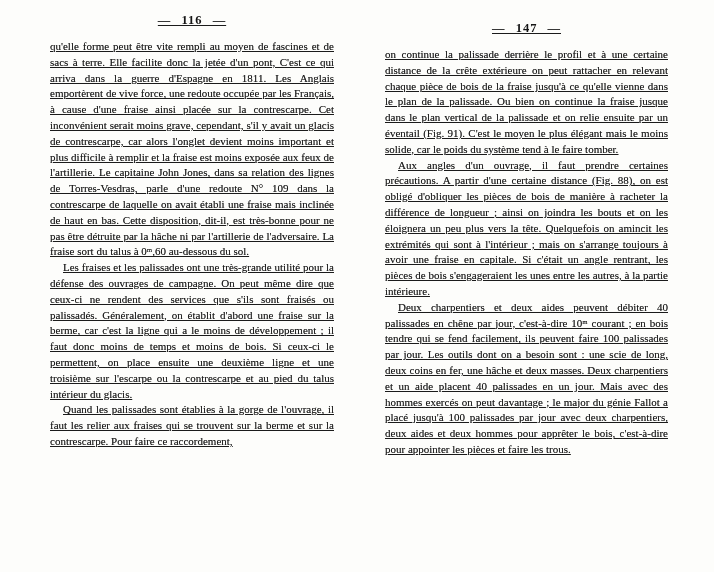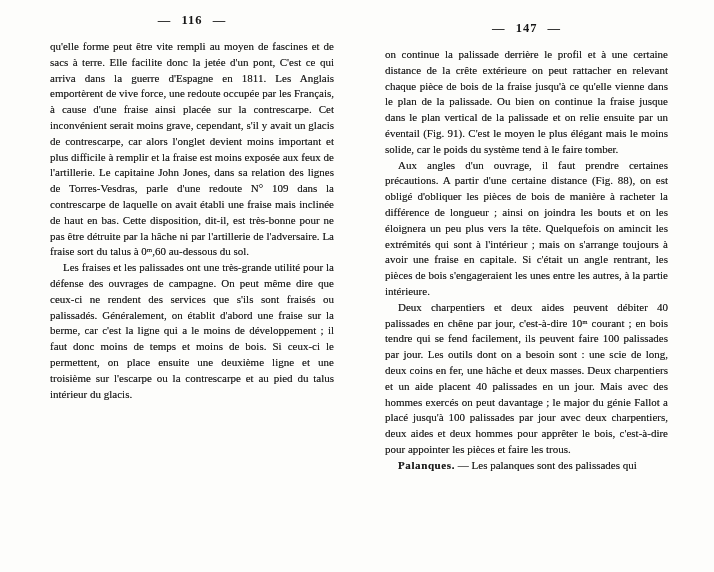--- a/index.html
+++ b/index.html
@@ -9,20 +9,21 @@
   }
   .spread {
     position: relative;
     width: 714px;
     height: 572px;
     background: #fdfdfb;
     overflow: hidden;
     display: flex;
     font-family: "Liberation Serif", "DejaVu Serif", serif;
     color: #1b1b1b;
+    text-decoration: underline;
   }
   .page {
     box-sizing: border-box;
     flex: 0 0 357px;
   }
   .page-left  { padding: 13px 23px 0 50px; }
   .page-right { padding: 21px 46px 0 28px; }
   .page-header {
     text-align: center;
     font-size: 12.5px;
@@ -47,23 +48,23 @@
 </style>
 </head>
 <body>
 
 <div class="spread">
 
   <div class="page page-left">
     <div class="page-header">— 116 —</div>
     <p>qu'elle forme peut être vite rempli au moyen de fascines et de sacs à terre. Elle facilite donc la jetée d'un pont, C'est ce qui arriva dans la guerre d'Espagne en 1811. Les Anglais emportèrent de vive force, une redoute occupée par les Français, à cause d'une fraise ainsi placée sur la contrescarpe. Cet inconvénient serait moins grave, cependant, s'il y avait un glacis de contrescarpe, car alors l'onglet devient moins important et plus difficile à remplir et la fraise est moins exposée aux feux de l'artillerie. Le capitaine John Jones, dans sa relation des lignes de Torres-Vesdras, parle d'une redoute N° 109 dans la contrescarpe de laquelle on avait établi une fraise mais inclinée de haut en bas. Cette disposition, dit-il, est très-bonne pour ne pas être détruite par la hâche ni par l'artillerie de l'adversaire. La fraise sort du talus à 0ᵐ,60 au-dessous du sol.</p>
     <p class="indent">Les fraises et les palissades ont une très-grande utilité pour la défense des ouvrages de campagne. On peut même dire que ceux-ci ne rendent des services que s'ils sont fraisés ou palissadés. Généralement, on établit d'abord une fraise sur la berme, car c'est la ligne qui a le moins de développement ; il faut donc moins de temps et moins de bois. Si ceux-ci le permettent, on place ensuite une deuxième ligne et une troisième sur l'escarpe ou la contrescarpe et au pied du talus intérieur du glacis.</p>
+    <p class="indent">Quand les palissades sont établies à la gorge de l'ouvrage, il faut les relier aux fraises qui se trouvent sur la berme et sur la contrescarpe. Pour faire ce raccordement,</p>
   </div>
 
   <div class="page page-right">
     <div class="page-header">— 147 —</div>
     <p>on continue la palissade derrière le profil et à une certaine distance de la crête extérieure on peut rattacher en relevant chaque pièce de bois de la fraise jusqu'à ce qu'elle vienne dans le plan de la palissade. Ou bien on continue la fraise jusque dans le plan vertical de la palissade et on relie ensuite par un éventail (Fig. 91). C'est le moyen le plus élégant mais le moins solide, car le poids du système tend à le faire tomber.</p>
     <p class="indent">Aux angles d'un ouvrage, il faut prendre certaines précautions. A partir d'une certaine distance (Fig. 88), on est obligé d'obliquer les pièces de bois de manière à racheter la différence de longueur ; ainsi on joindra les bouts et on les éloignera un peu plus vers la tête. Quelquefois on amincit les extrémités qui sont à l'intérieur ; mais on s'arrange toujours à avoir une fraise en capitale. Si c'était un angle rentrant, les pièces de bois s'engageraient les unes entre les autres, à la partie intérieure.</p>
     <p class="indent">Deux charpentiers et deux aides peuvent débiter 40 palissades en chêne par jour, c'est-à-dire 10ᵐ courant ; en bois tendre qui se fend facilement, ils peuvent faire 100 palissades par jour. Les outils dont on a besoin sont : une scie de long, deux coins en fer, une hâche et deux masses. Deux charpentiers et un aide placent 40 palissades en un jour. Mais avec des hommes exercés on peut davantage ; le major du génie Fallot a placé jusqu'à 100 palissades par jour avec deux charpentiers, deux aides et deux hommes pour apprêter le bois, c'est-à-dire pour appointer les pièces et faire les trous.</p>
-    <p class="indent"><span class="lead">Palanques.</span><span> — Les palanques sont des palissades qui</span></p>
   </div>
 
 </div>
 
 </body></html>

